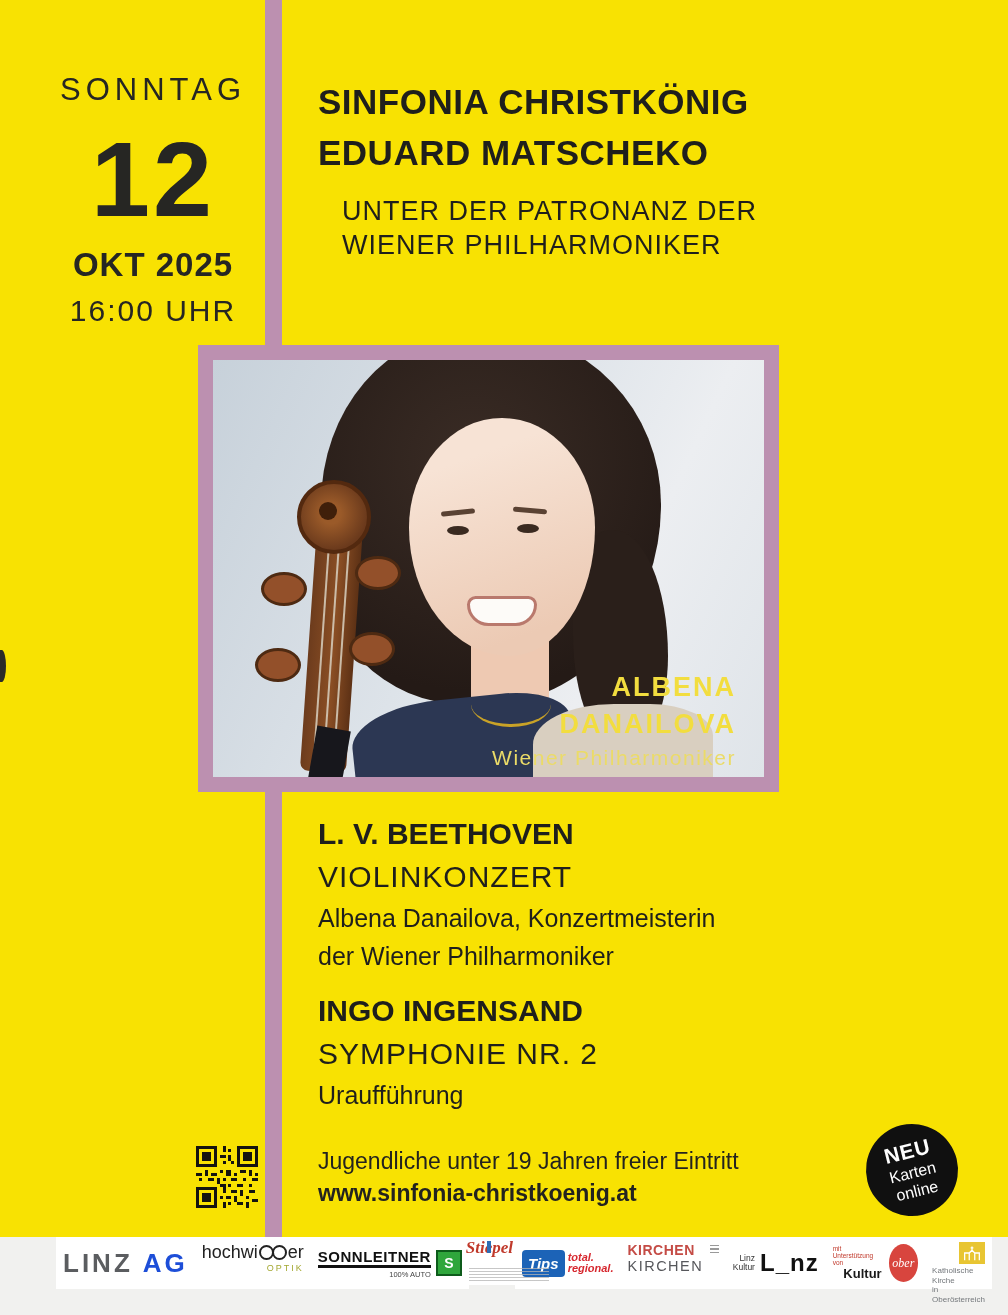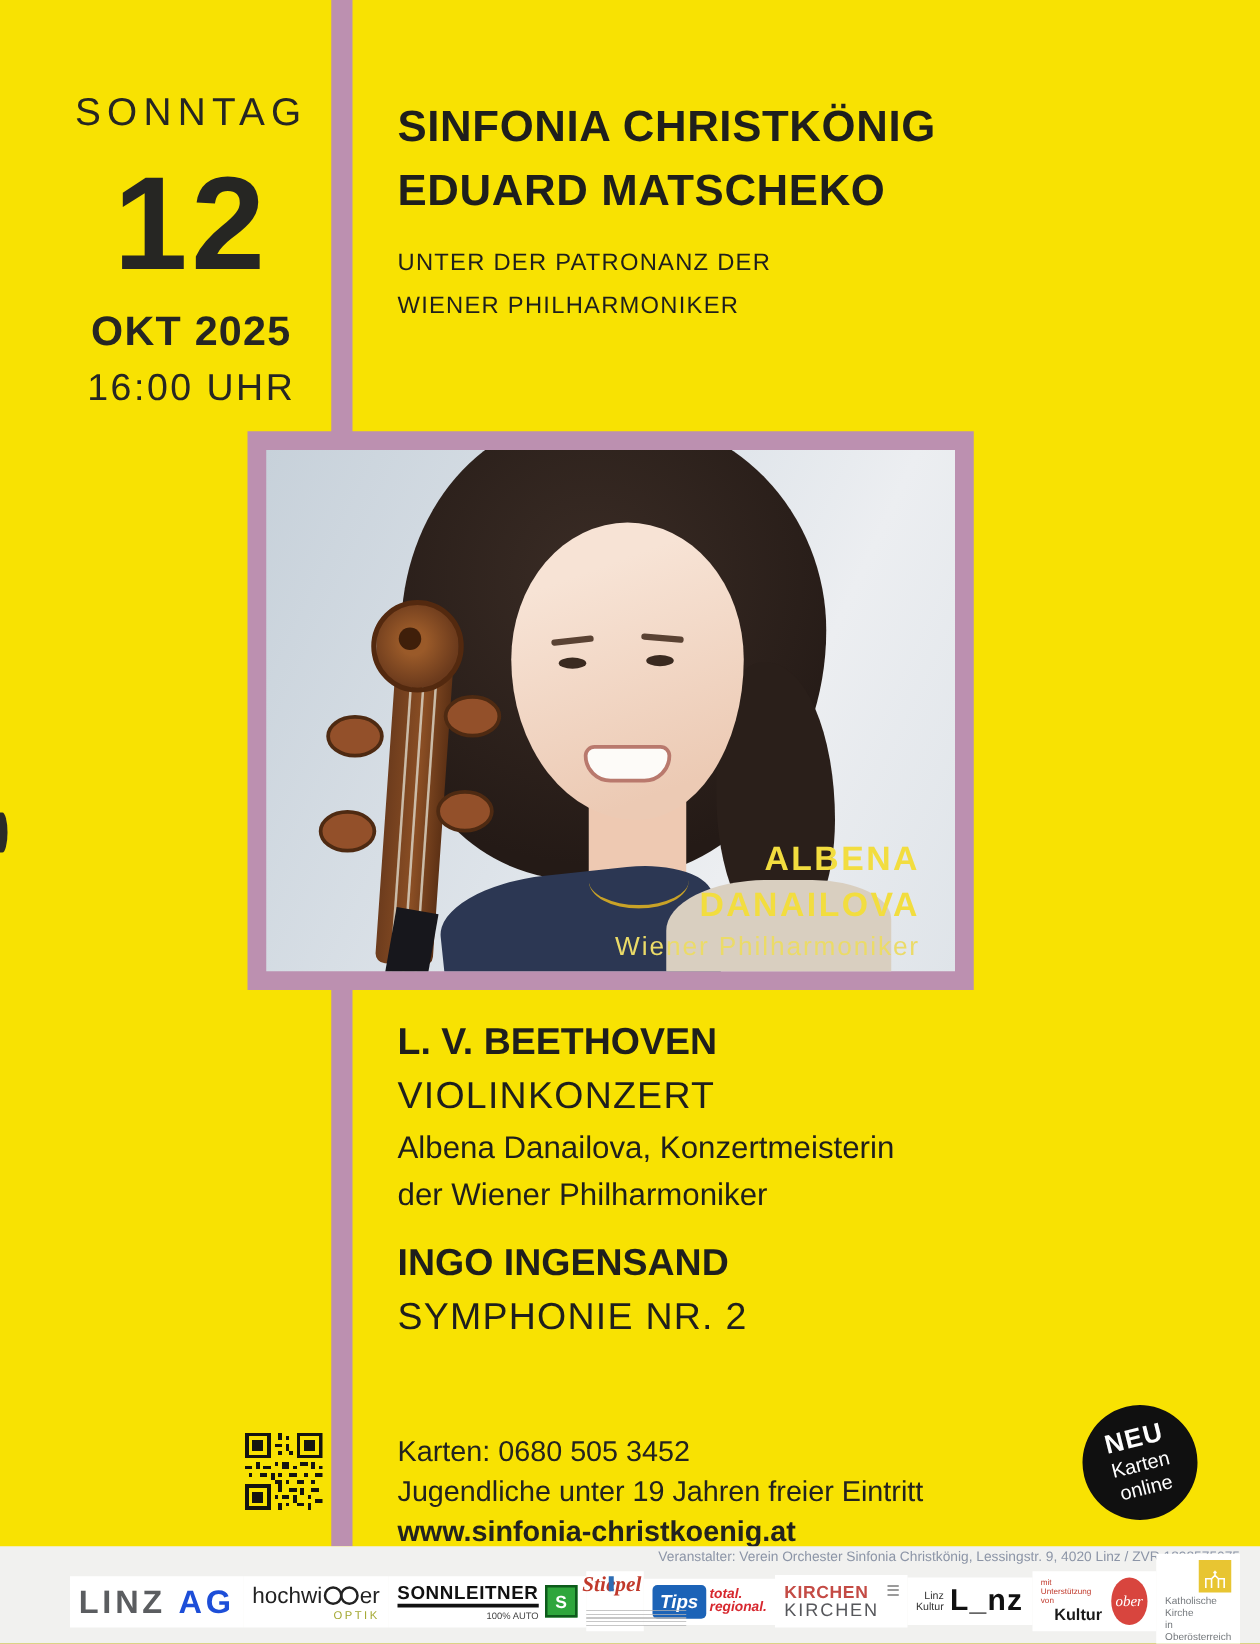--- a/index.html
+++ b/index.html
@@ -15,21 +15,21 @@
   
   .date-block{position:absolute;left:38px;top:72px;width:230px;text-align:center;color:#262623;}
   .date-day{font-size:31px;letter-spacing:5px;font-weight:500;}
   .date-num{font-size:106px;font-weight:800;letter-spacing:3px;line-height:1;margin-top:18px;}
   .date-my{font-size:33px;font-weight:800;letter-spacing:1px;margin-top:14px;}
   .date-time{font-size:30px;font-weight:400;letter-spacing:2px;margin-top:10px;}
 
   
   .header{position:absolute;left:318px;top:76px;}
   .header .t{font-size:35px;font-weight:700;line-height:51px;letter-spacing:.5px;}
-  .header .p{font-size:19px;font-weight:400;line-height:34px;letter-spacing:1px;margin-top:16px;}
+  .header .p{font-size:27px;font-weight:400;line-height:34px;letter-spacing:1px;margin-top:16px;margin-left:24px;}
   .header .v{font-size:27px;font-weight:800;letter-spacing:1px;margin-top:15px;}
 
   
   .photo-frame{position:absolute;left:198px;top:345px;width:581px;height:447px;background:#BC90B0;padding:15px;box-sizing:border-box;}
   .photo{position:relative;width:100%;height:100%;overflow:hidden;
     background:linear-gradient(115deg,#c7d1da 0%,#dde3e9 45%,#eceef1 70%,#dfe4e9 100%);}
   .hair{position:absolute;left:108px;top:-28px;width:340px;height:372px;background:radial-gradient(circle at 45% 35%,#3a2c25,#241a16 75%);border-radius:47% 53% 55% 45% / 50% 50% 58% 42%;}
   .hair-side{position:absolute;left:360px;top:170px;width:95px;height:220px;background:#2a1f1a;border-radius:40% 60% 45% 55%;}
   .face{position:absolute;left:196px;top:58px;width:186px;height:238px;background:linear-gradient(160deg,#f7e3d5 20%,#eccab4 85%);border-radius:50% 50% 46% 54% / 46% 46% 54% 54%;}
   .brow{position:absolute;width:34px;height:5px;background:#5a4233;border-radius:3px;}
@@ -77,21 +77,21 @@
 
   
   .badge{position:absolute;left:866px;top:1124px;width:92px;height:92px;background:#101010;border-radius:50%;
     display:flex;flex-direction:column;align-items:center;justify-content:center;transform:rotate(-14deg);color:#fff;}
   .badge .b1{font-size:21px;font-weight:800;letter-spacing:1px;}
   .badge .b2{font-size:16px;margin-top:1px;}
 
   
   .footer{position:absolute;left:0;top:1237px;width:1008px;height:78px;background:#F1F1EF;}
   .organizer{position:absolute;right:16px;top:3px;font-size:11px;color:#8C95A7;}
-  .logos{position:absolute;left:56px;right:16px;top:18px;height:52px;display:flex;align-items:center;justify-content:space-between;}
+  .logos{position:absolute;left:56px;right:16px;top:0;height:52px;display:flex;justify-content:space-between;}
   .logo{background:#fff;padding:5px 7px;display:flex;align-items:center;}
 
   .logo-linzag{font-size:26px;font-weight:700;letter-spacing:3px;}
   .linz{color:#5B5D60;} .ag{color:#1d4ed8;margin-left:10px;}
 
   .logo-hochwinner{flex-direction:column;align-items:flex-end;}
   .hw-row{display:flex;align-items:center;font-size:18px;color:#222;font-weight:500;}
   .glasses{display:inline-flex;align-items:center;margin:0 1px;}
   .glasses i{display:block;width:11px;height:11px;border:2.5px solid #222;border-radius:50%;}
   .glasses i + i{margin-left:-2px;}
@@ -189,40 +189,40 @@
   <div class="program">
     <div class="prog-item">
       <div class="prog-composer">L. V. BEETHOVEN</div>
       <div class="prog-work">VIOLINKONZERT</div>
       <div class="prog-detail">Albena Danailova, Konzertmeisterin</div>
       <div class="prog-detail">der Wiener Philharmoniker</div>
     </div>
     <div class="prog-item">
       <div class="prog-composer">INGO INGENSAND</div>
       <div class="prog-work">SYMPHONIE NR. 2</div>
+      <div class="prog-detail">Uraufführung</div>
     </div>
   </div>
 
   <div class="qr">
     <svg viewBox="0 0 21 21" xmlns="http://www.w3.org/2000/svg">
       <path fill="#141410" d="M0 0h7v7H0z M14 0h7v7h-7z M0 14h7v7H0z"></path>
       <path fill="#F8E202" d="M1 1h5v5H1z M15 1h5v5h-5z M1 15h5v5H1z"></path>
       <path fill="#141410" d="M2 2h3v3H2z M16 2h3v3h-3z M2 16h3v3H2z
         M9 0h1v2H9z M11 1h1v1h-1z M8 3h2v1H8z M11 3h1v2h-1z M9 5h1v1H9z M12 5h1v1h-1z
         M0 9h2v1H0z M3 8h1v2H3z M5 9h2v1H5z M8 8h1v1H8z M10 8h2v2h-2z M13 9h1v1h-1z
         M15 8h2v1h-2z M18 8h1v2h-1z M20 9h1v1h-1z M1 11h1v1H1z M4 11h2v1H4z M7 11h1v2H7z
         M9 11h1v1H9z M12 11h2v1h-2z M16 11h1v1h-1z M19 11h2v1h-2z M8 13h2v1H8z M11 13h1v1h-1z
         M14 13h2v1h-2z M18 13h1v1h-1z M9 14h1v2H9z M12 15h2v1h-2z M15 15h1v2h-1z M18 15h2v1h-2z
         M8 17h1v1H8z M10 17h2v1h-2z M13 17h1v2h-1z M17 17h1v1h-1z M19 18h2v1h-2z
         M9 19h1v2H9z M11 19h1v1h-1z M14 19h2v1h-2z M17 19h1v2h-1z"></path>
     </svg>
   </div>
 
   <div class="tickets">
-    <div>Karten: 0680 505 3452</div>
     <div>Jugendliche unter 19 Jahren freier Eintritt</div>
     <div class="web">www.sinfonia-christkoenig.at</div>
   </div>
 
   <div class="badge">
     <div class="b1">NEU</div>
     <div class="b2">Karten</div>
     <div class="b2">online</div>
   </div>
 

